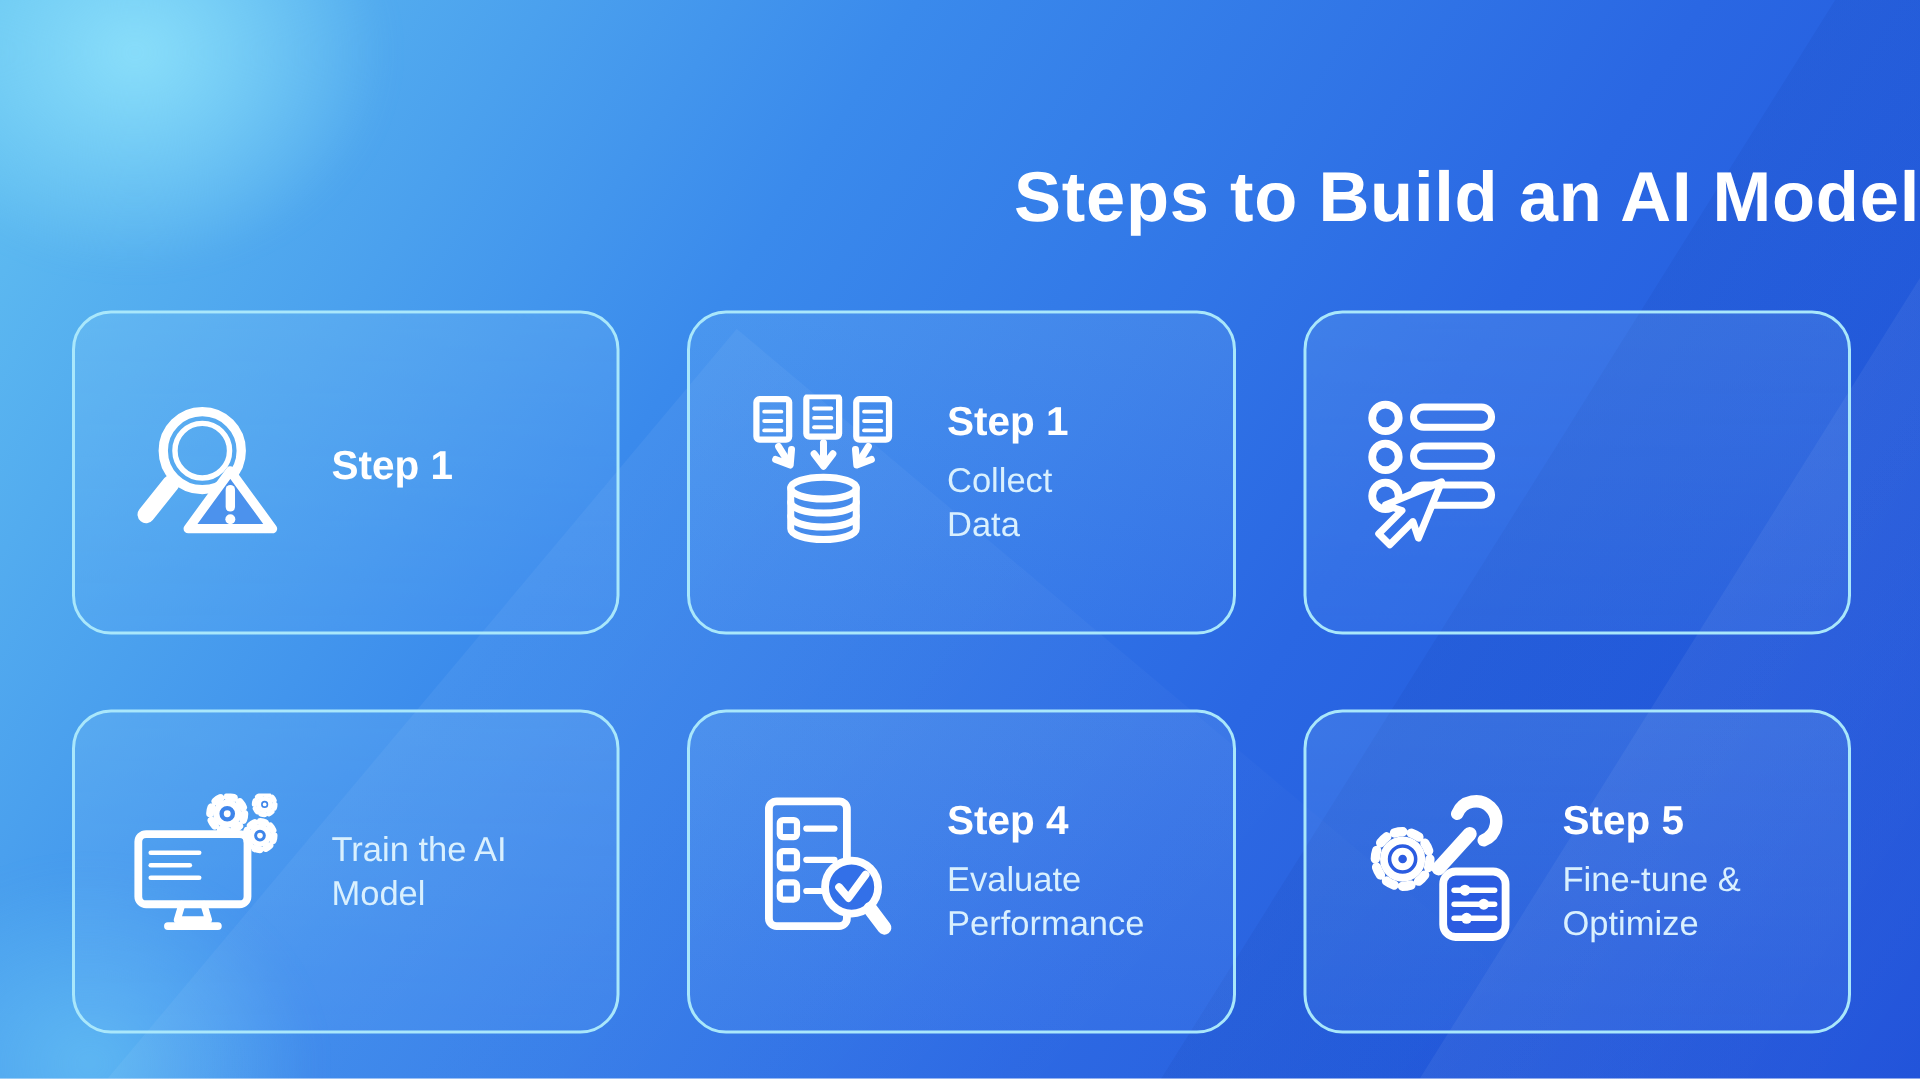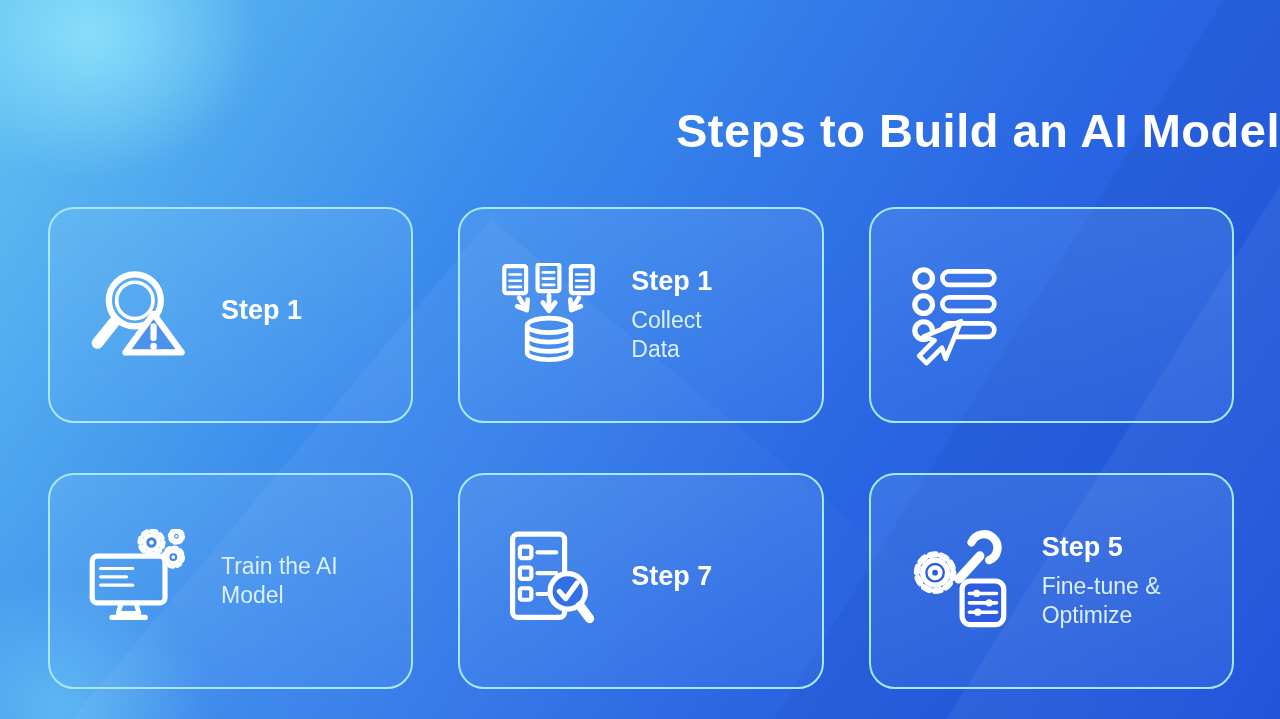--- a/index.html
+++ b/index.html
@@ -195,21 +195,23 @@
           <line x1="39" y1="42.5" x2="57" y2="42.5" stroke-width="4"></line>
           <rect x="22" y="57" width="11" height="11" rx="2" stroke-width="4"></rect>
           <line x1="39" y1="62.5" x2="48" y2="62.5" stroke-width="4"></line>
           <circle cx="68" cy="60" r="17" fill="#3370E8" stroke-width="5"></circle>
           <path d="M60 60 L66 67 L77 52" stroke-width="5"></path>
           <line x1="80" y1="74" x2="89" y2="86" stroke-width="9"></line>
         </g>
       </svg>
     </div>
     <div class="text">
-      <div class="step-label">Step 7</div>
+      <div class="step-label">Step 4</div>
+      <div class="step-desc">Evaluate
+Performance</div>
     </div>
   </div>
 
   <div class="card">
     <div class="icon-wrap">
       <svg viewBox="0 0 100 100">
         <g stroke="#ffffff" fill="none" stroke-linecap="round" stroke-linejoin="round">
           <line x1="50" y1="48" x2="70" y2="26" stroke-width="9"></line>
           <path d="M62 13 a13 13 0 1 1 17 17" stroke-width="8"></path>
           <circle cx="27" cy="42" r="17.5" stroke-width="6" stroke-dasharray="5.5 5.5"></circle>

